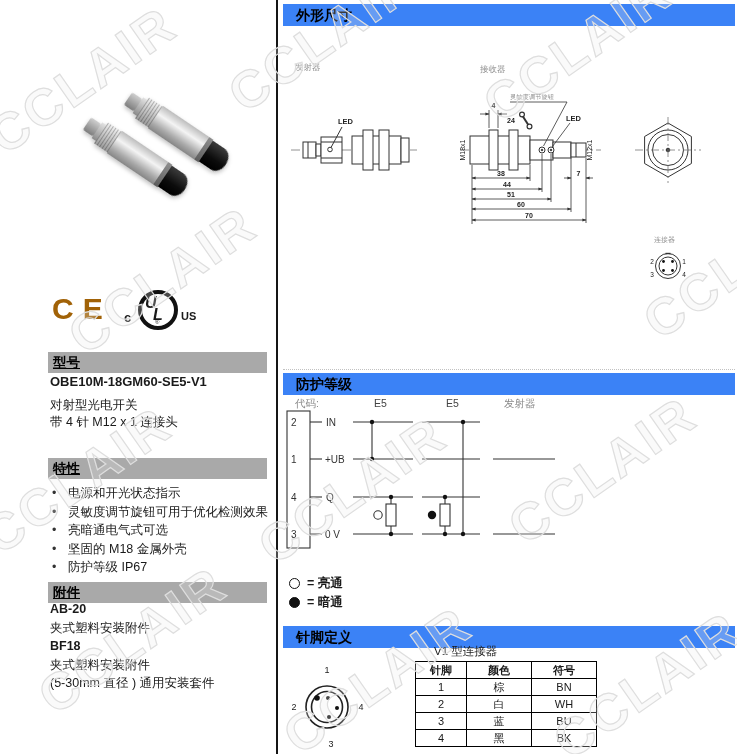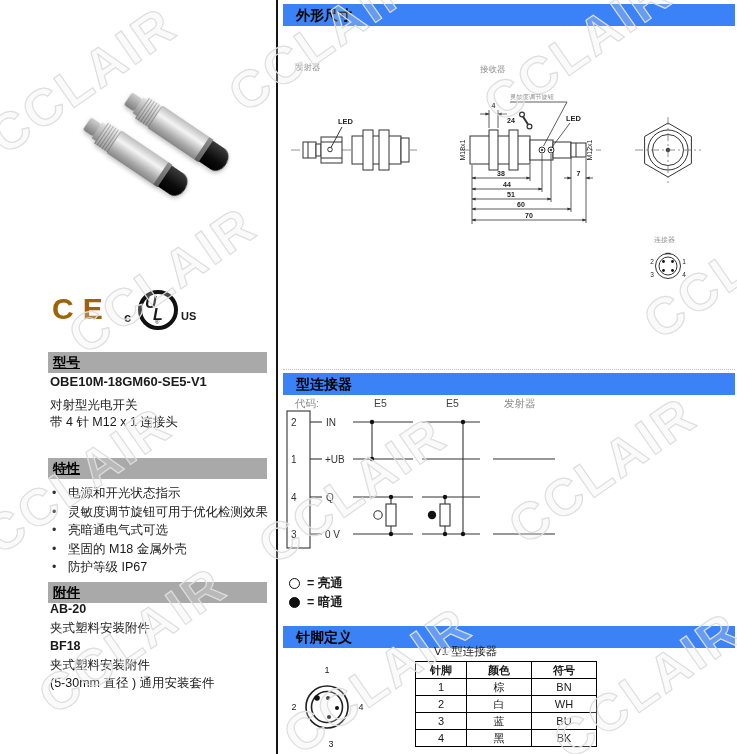--- a/index.html
+++ b/index.html
@@ -255,21 +255,21 @@
     <text x="246" y="159.5" font-size="7" font-weight="bold" fill="#222" text-anchor="middle">70</text>
     <text x="295.5" y="117.5" font-size="7" font-weight="bold" fill="#222" text-anchor="middle">7</text>
     <text x="371" y="184" font-size="7" fill="#8f8f8f">连接器</text>
     <text x="369" y="206" font-size="6.5" fill="#222" text-anchor="middle">2</text>
     <text x="401" y="206" font-size="6.5" fill="#222" text-anchor="middle">1</text>
     <text x="369" y="219" font-size="6.5" fill="#222" text-anchor="middle">3</text>
     <text x="401" y="219" font-size="6.5" fill="#222" text-anchor="middle">4</text>
   </svg>
 
   <div class="dotsep" style="top:369px"></div>
-  <div class="rhead" style="top:373px">型连接器</div>
+  <div class="rhead" style="top:373px">防护等级</div>
 
   <svg class="elsvg" width="300" height="168" viewBox="0 0 300 168">
     <g stroke="#333" stroke-width="1.1" fill="none">
       <rect x="4" y="16" width="23" height="137" fill="#fff"></rect>
 
       <line x1="27" y1="27" x2="39" y2="27"></line>
       <line x1="27" y1="64" x2="39" y2="64"></line>
       <line x1="27" y1="102" x2="39" y2="102"></line>
       <line x1="27" y1="139" x2="39" y2="139"></line>
 

